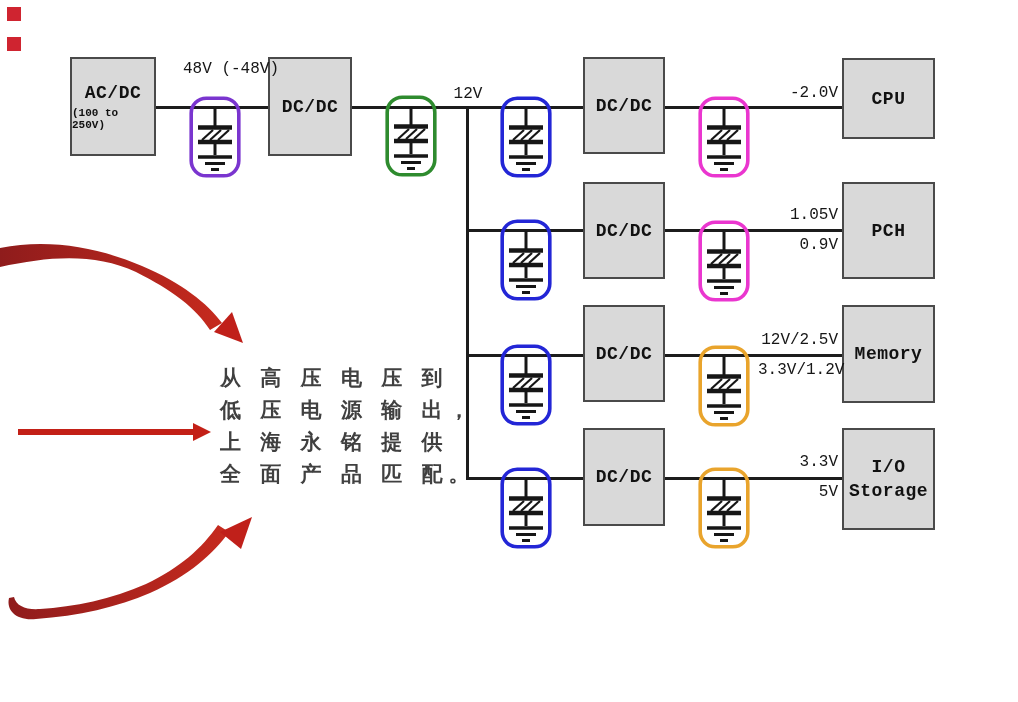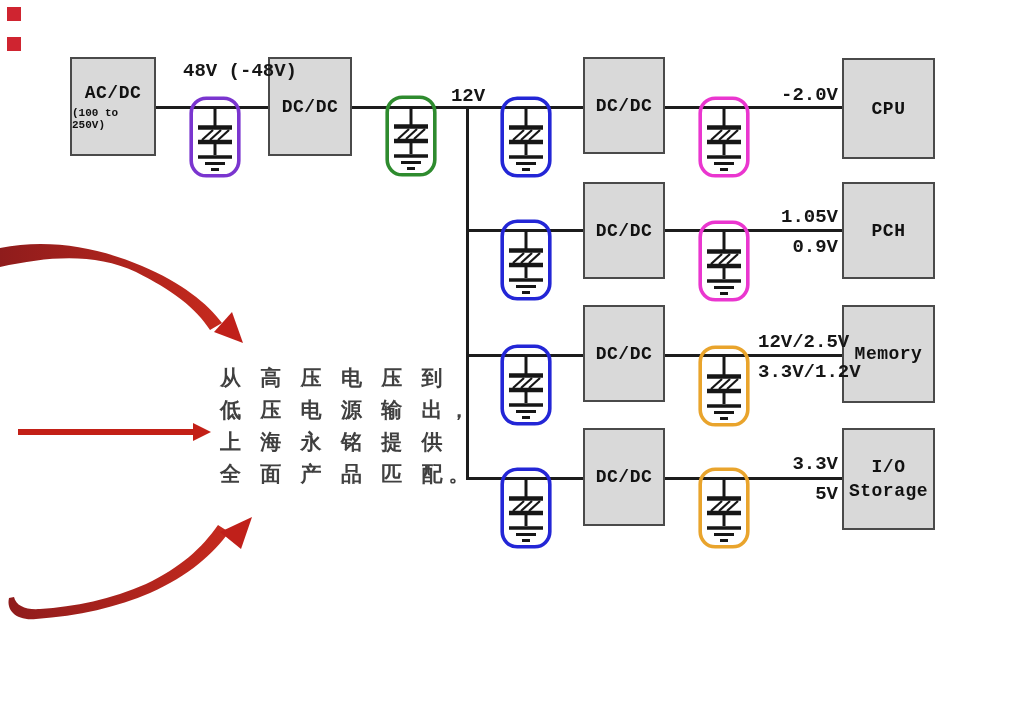--- a/index.html
+++ b/index.html
@@ -18,21 +18,21 @@
   .block{position:absolute;background:#d9d9d9;border:2px solid #4a4a4a;box-sizing:border-box;
          display:flex;flex-direction:column;align-items:center;justify-content:center;
          color:#111;font-weight:bold;}
   .block .t1{font-size:18px;letter-spacing:0.5px;}
   .block .t2{font-size:11px;margin-top:4px;}
 
   
   .cap{position:absolute;width:52px;height:82px;overflow:visible;}
 
   
-  .vlabel{position:absolute;color:#161616;font-weight:bold;font-size:19px;white-space:nowrap;}
+  .vlabel{position:absolute;color:#161616;font-weight:normal;font-size:16px;white-space:nowrap;}
   .vlabel.r{width:80px;text-align:right;}
 
   
   .caption{position:absolute;left:220px;top:362px;color:#404040;font-weight:bold;
            font-size:21px;line-height:32px;letter-spacing:6px;white-space:nowrap;
            font-family:"DejaVu Sans","Liberation Sans",sans-serif;}
 
   .arrow-svg{position:absolute;overflow:visible;}
 </style>
 </head>
@@ -124,21 +124,21 @@
   </div>
   <div class="block" style="left:583px;top:182px;width:82px;height:97px">
     <div class="t1">DC/DC</div>
   </div>
   <div class="block" style="left:583px;top:305px;width:82px;height:97px">
     <div class="t1">DC/DC</div>
   </div>
   <div class="block" style="left:583px;top:428px;width:82px;height:98px">
     <div class="t1">DC/DC</div>
   </div>
-  <div class="block" style="left:842px;top:58px;width:93px;height:101px">
+  <div class="block" style="left:842px;top:58px;width:93px;height:81px">
     <div class="t1">CPU</div>
   </div>
   <div class="block" style="left:842px;top:182px;width:93px;height:97px">
     <div class="t1">PCH</div>
   </div>
   <div class="block" style="left:842px;top:305px;width:93px;height:98px">
     <div class="t1">Memory</div>
   </div>
   <div class="block" style="left:842px;top:428px;width:93px;height:102px;line-height:24px">
     <div class="t1">I/O</div>

